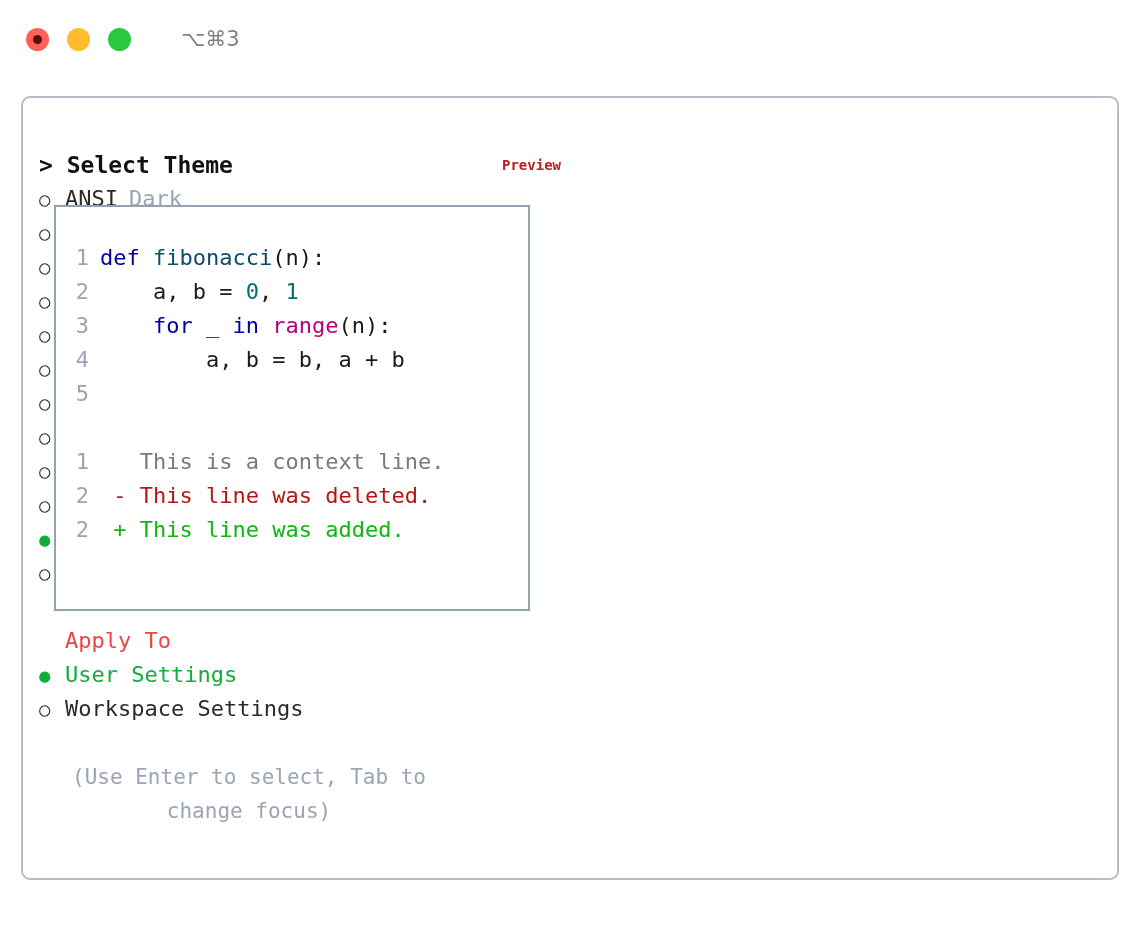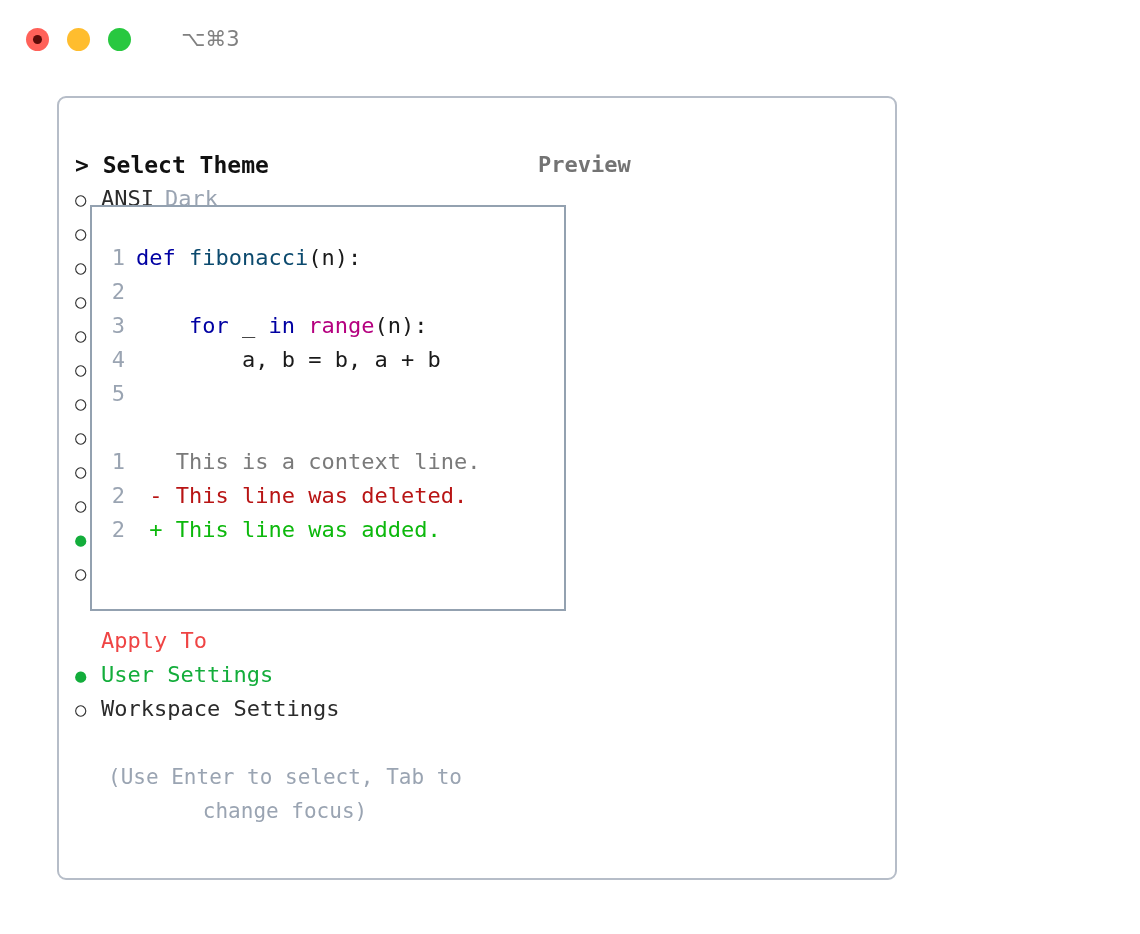--- a/index.html
+++ b/index.html
@@ -47,25 +47,24 @@
     font-size: 21px;
     color: #808080;
     letter-spacing: 0px;
     font-family: "DejaVu Sans", "Liberation Sans", sans-serif;
   }
 
   
   #dialog {
     position: absolute;
     left: 21px; top: 96px;
-    width: 840px; height: 784px;
+    width: 1098px; height: 784px;
     border: 2px solid #b6bdc8;
     border-radius: 9px;
     background: #ffffff;
-    margin-left: 36px;
   }
 
   
   #left-pane {
     position: absolute;
     left: 16px; top: 50px;
     width: 450px;
   }
   #right-pane {
     position: absolute;
@@ -114,23 +113,23 @@
     font-size: 21px;
     line-height: 34px;
     color: #9aa4b2;
     width: 420px;
     padding-top: 34px;
     text-align: center;
   }
 
   
   #preview-title {
-    font-size: 22px;
+    font-size: 14px;
     font-weight: bold;
-    color: #737373;
+    color: #b91c1c;
     line-height: 34px;
     white-space: pre;
   }
   #preview-box {
     position: absolute;
     left: 31px; top: 107px;
     width: 476px; height: 406px;
     border: 2px solid #93a1b0;
     background: #ffffff;
     padding: 34px 0 0 0;
@@ -211,21 +210,21 @@
       <div id="hint">(Use Enter to select, Tab to change focus)</div>
     </div>
 
     <div id="right-pane">
       <div id="preview-title">Preview</div>
     </div>
 
     <div id="preview-box">
       <div id="code-block">
           <div class="code-line"><span class="gutter">1</span><span class="code-text"><span class="tok-kw">def </span><span class="tok-fn">fibonacci</span><span class="tok-pl">(n):</span></span></div>
-          <div class="code-line"><span class="gutter">2</span></div>
+          <div class="code-line"><span class="gutter">2</span><span class="code-text"><span class="tok-pl">    a, b = </span><span class="tok-num">0</span><span class="tok-pl">, </span><span class="tok-num">1</span></span></div>
           <div class="code-line"><span class="gutter">3</span><span class="code-text"><span class="tok-kw">    for</span><span class="tok-pl"> _ </span><span class="tok-kw">in</span><span class="tok-pl"> </span><span class="tok-fn2">range</span><span class="tok-pl">(n):</span></span></div>
           <div class="code-line"><span class="gutter">4</span><span class="code-text"><span class="tok-pl">        a, b = b, a + b</span></span></div>
           <div class="code-line"><span class="gutter">5</span></div>
         </div>
       <div class="blank-line"></div>
       <div id="diff-block">
           <div class="code-line"><span class="gutter">1</span><span class="code-text diff-ctx">   This is a context line.</span></div>
           <div class="code-line"><span class="gutter">2</span><span class="code-text diff-del"> - This line was deleted.</span></div>
           <div class="code-line"><span class="gutter">2</span><span class="code-text diff-add"> + This line was added.</span></div>
         </div>

